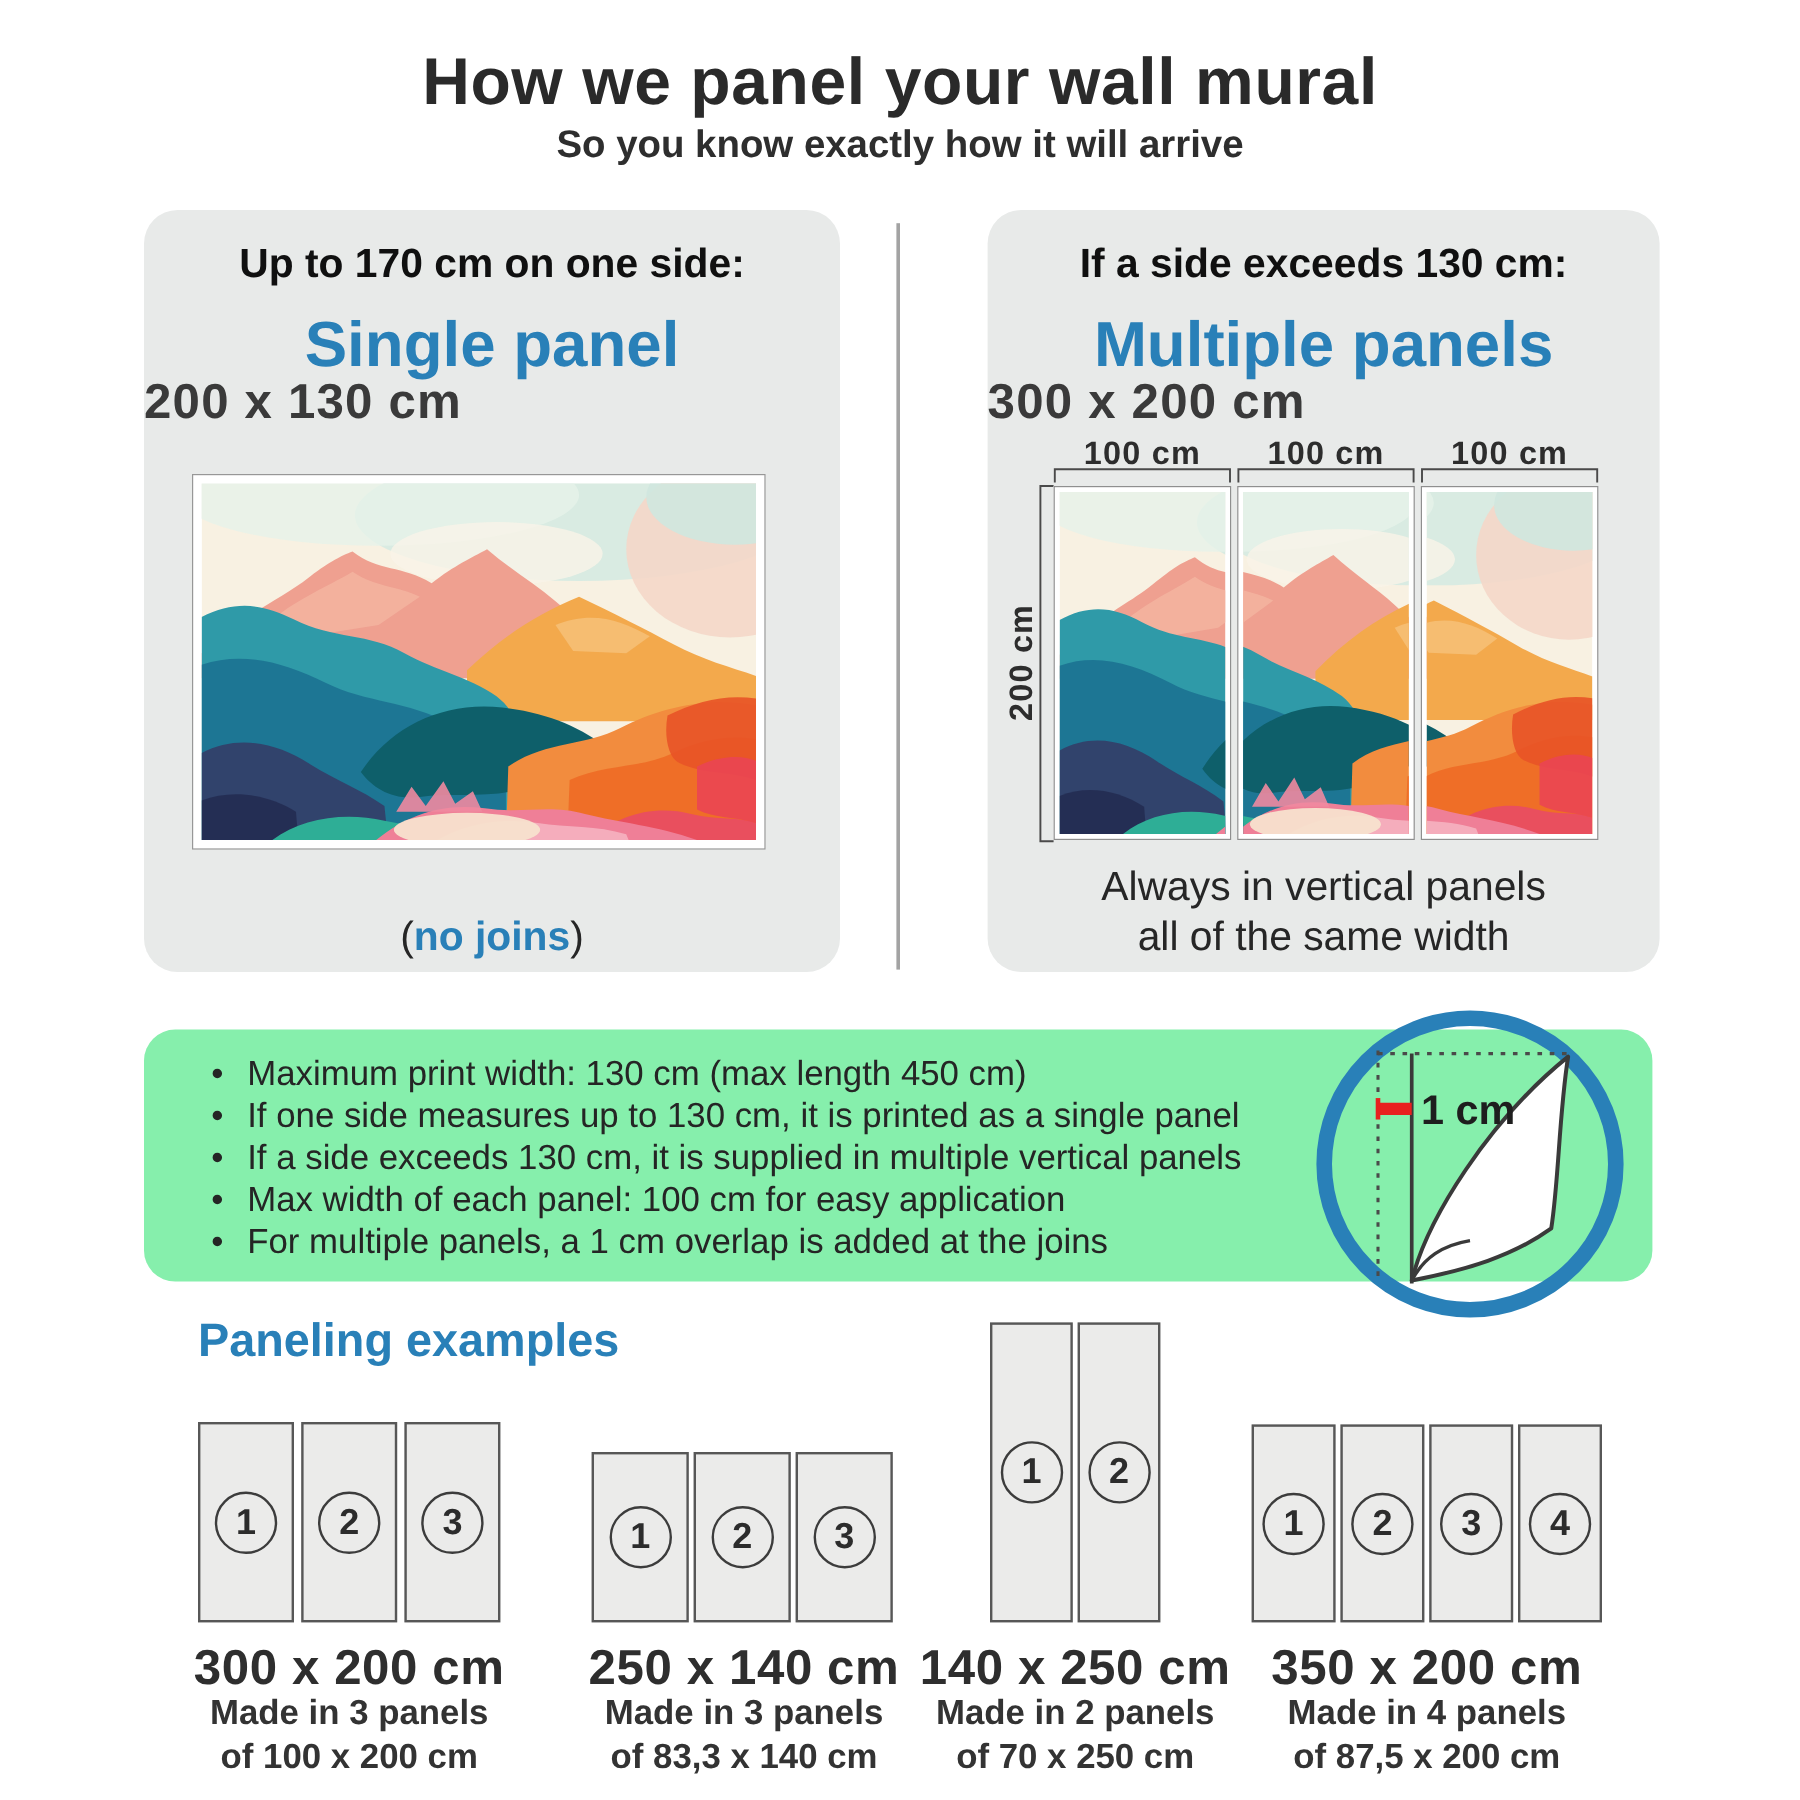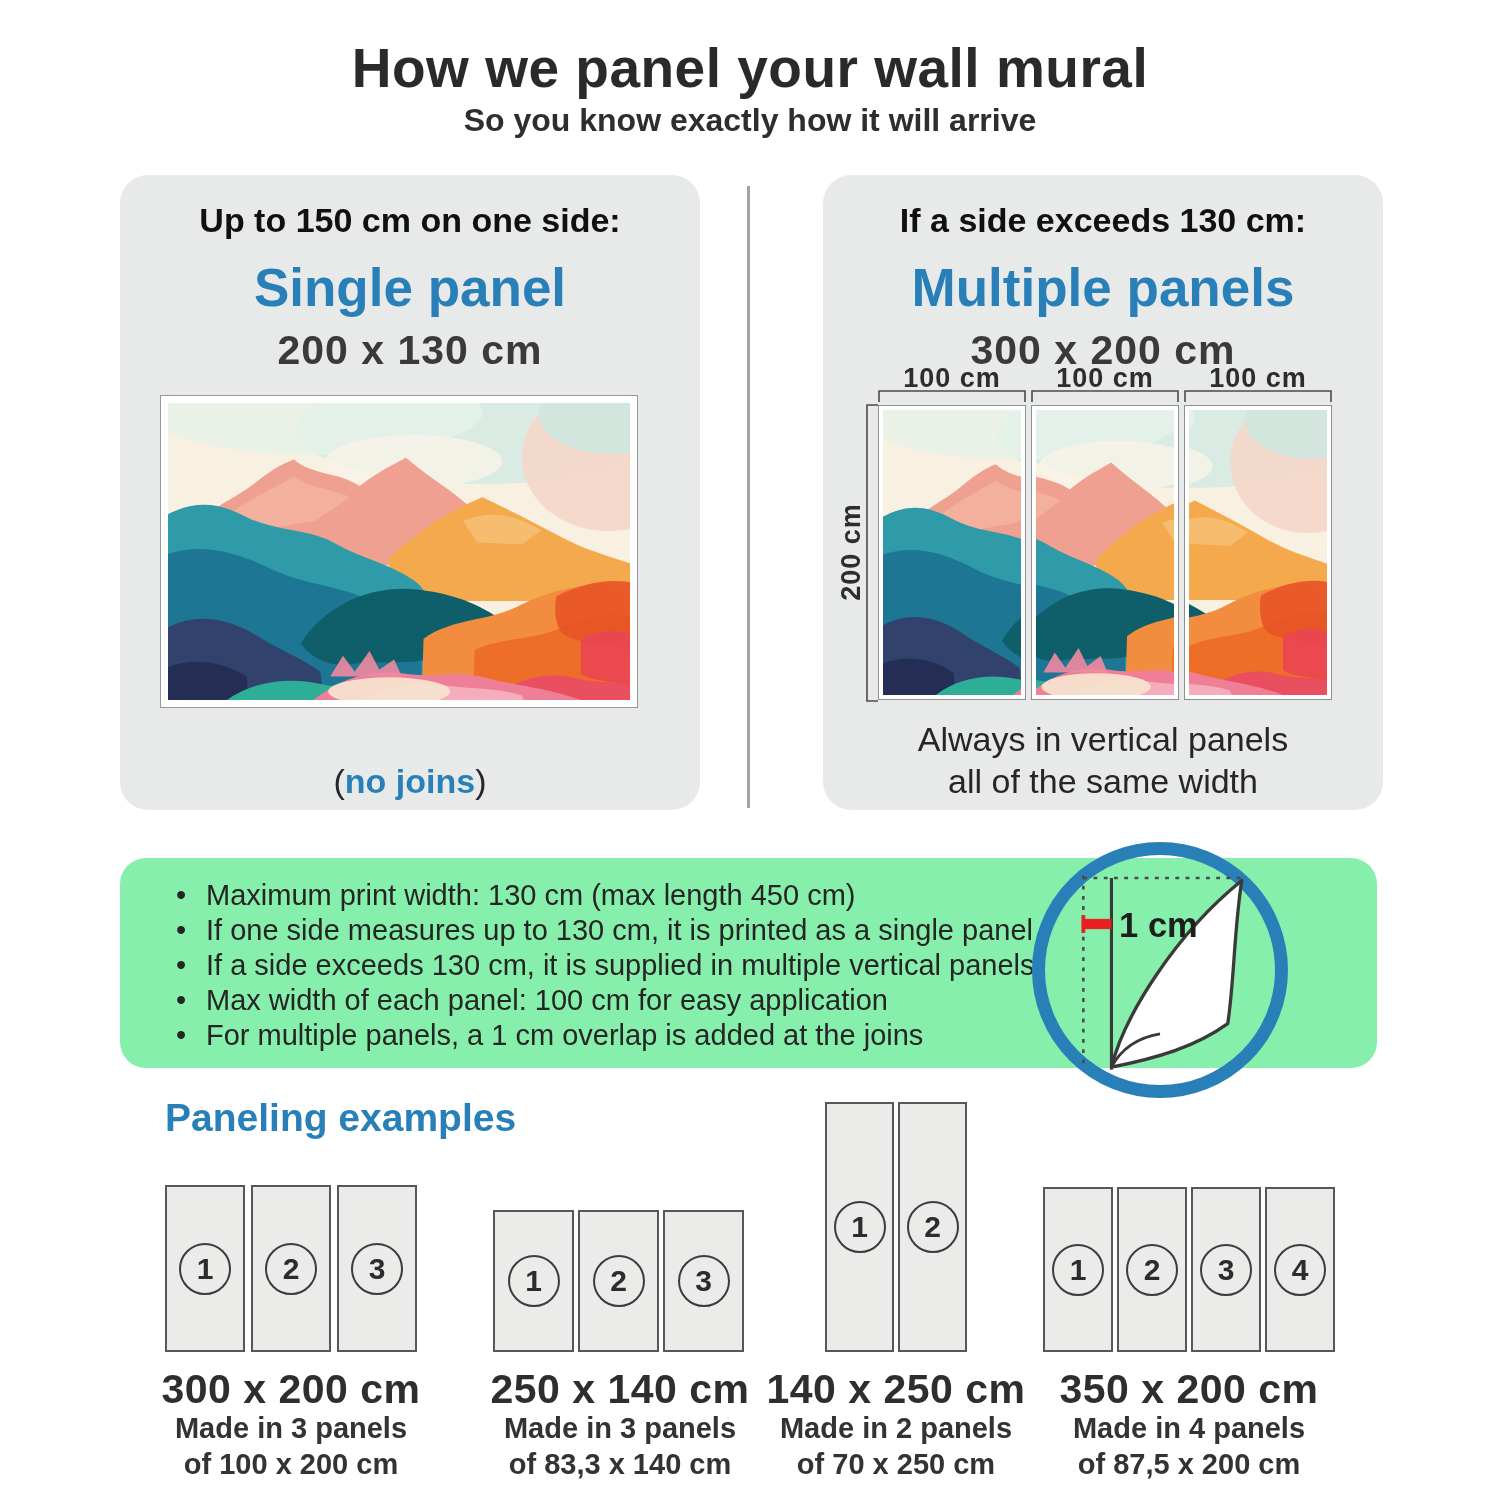--- a/index.html
+++ b/index.html
@@ -16,21 +16,21 @@
   .subtitle { top:102px; font-size:32px; font-weight:600; color:#2e2e2e; }
 
   
   .card { position:absolute; top:175px; height:635px; background:#e8eae9; border-radius:28px; }
   .card-left  { left:120px; width:580px; }
   .card-right { left:823px; width:560px; }
   .divider { left:747px; top:186px; width:3px; height:622px; background:#a3a3a3; }
 
   .cond { position:absolute; top:26px;  width:100%; text-align:center; font-size:34px; font-weight:800; color:#101010; }
   .head { position:absolute; top:66px;  width:100%; text-align:center; font-size:53px; font-weight:800; color:#2980b8;margin-top:16px; }
-  .size { position:absolute; top:136px; width:100%; text-align:center; font-size:41px; font-weight:800; color:#3a3a3a; letter-spacing:1px;margin-top:16px; }
+  .size { position:absolute; top:136px; width:100%; text-align:left; font-size:41px; font-weight:800; color:#3a3a3a; letter-spacing:1px; }
 
   .cap1 { position:absolute; top:545px; width:100%; text-align:center; font-size:34px; font-weight:500; color:#262626; }
   .cap2 { position:absolute; top:587px; width:100%; text-align:center; font-size:34px; font-weight:500; color:#262626; }
   .blue-bold { color:#2980b8; font-weight:800; }
 
   
   .art-frame { position:absolute; left:40px; top:220px; width:478px; height:313px;
                background:#fff; border:1px solid #979797; padding:7px; }
   .art-frame svg { display:block; width:100%; height:100%; }
 
@@ -42,21 +42,21 @@
             font-size:27px; font-weight:600; color:#2d2d2d; letter-spacing:1px; }
   .hlabel { position:absolute; left:-37px; top:362px; width:130px; height:30px; text-align:center;
             font-size:27px; font-weight:600; color:#2d2d2d; letter-spacing:1px; transform:rotate(-90deg); }
 
   
   .info-box { left:120px; top:858px; width:1257px; height:210px; background:#86efac; border-radius:26px; }
   .bullets { position:absolute; left:56px; top:20px; list-style:none; }
   .bullets li { font-size:29px; line-height:35px; font-weight:500; color:#252525; }
   .bullets li::before { content:"•"; display:inline-block; width:30px; color:#252525; }
 
-  .overlap-badge { left:1032px; top:842px; width:256px; height:256px; border-radius:50%;
+  .overlap-badge { left:1097px; top:842px; width:256px; height:256px; border-radius:50%;
                    border:13px solid #2980b8; background:transparent;text-align:right; }
   .overlap-badge svg { display:block; width:100%; height:100%; }
 
   
   .ex-heading { left:165px; top:1096px; font-size:39px; font-weight:700; color:#2980b8; }
   .ex-panel { position:absolute; background:#ebebea; border:2px solid #575757;
               display:flex; align-items:center; justify-content:center; }
   .numc { width:52px; height:52px; border:2px solid #3c3c3c; border-radius:50%;
           display:flex; align-items:center; justify-content:center;
           font-size:30px; font-weight:800; color:#2c2c2c; }
@@ -100,21 +100,21 @@
     </g>
   </defs>
 </svg>
 
 <div class="canvas">
 
   <div class="abs ctr title">How we panel your wall mural</div>
   <div class="abs ctr subtitle">So you know exactly how it will arrive</div>
 
   <div class="card card-left">
-    <div class="cond">Up to 150 cm on one side:</div>
+    <div class="cond">Up to 170 cm on one side:</div>
     <div class="head">Single panel</div>
     <div class="size">200 x 130 cm</div>
     <div class="art-frame">
       <svg viewBox="0 0 470 315" preserveAspectRatio="none">
           <use href="#muralArt"></use>
         </svg>
     </div>
     <div class="cap2"><span>(</span><span class="blue-bold">no joins</span><span>)</span></div>
   </div>
 

